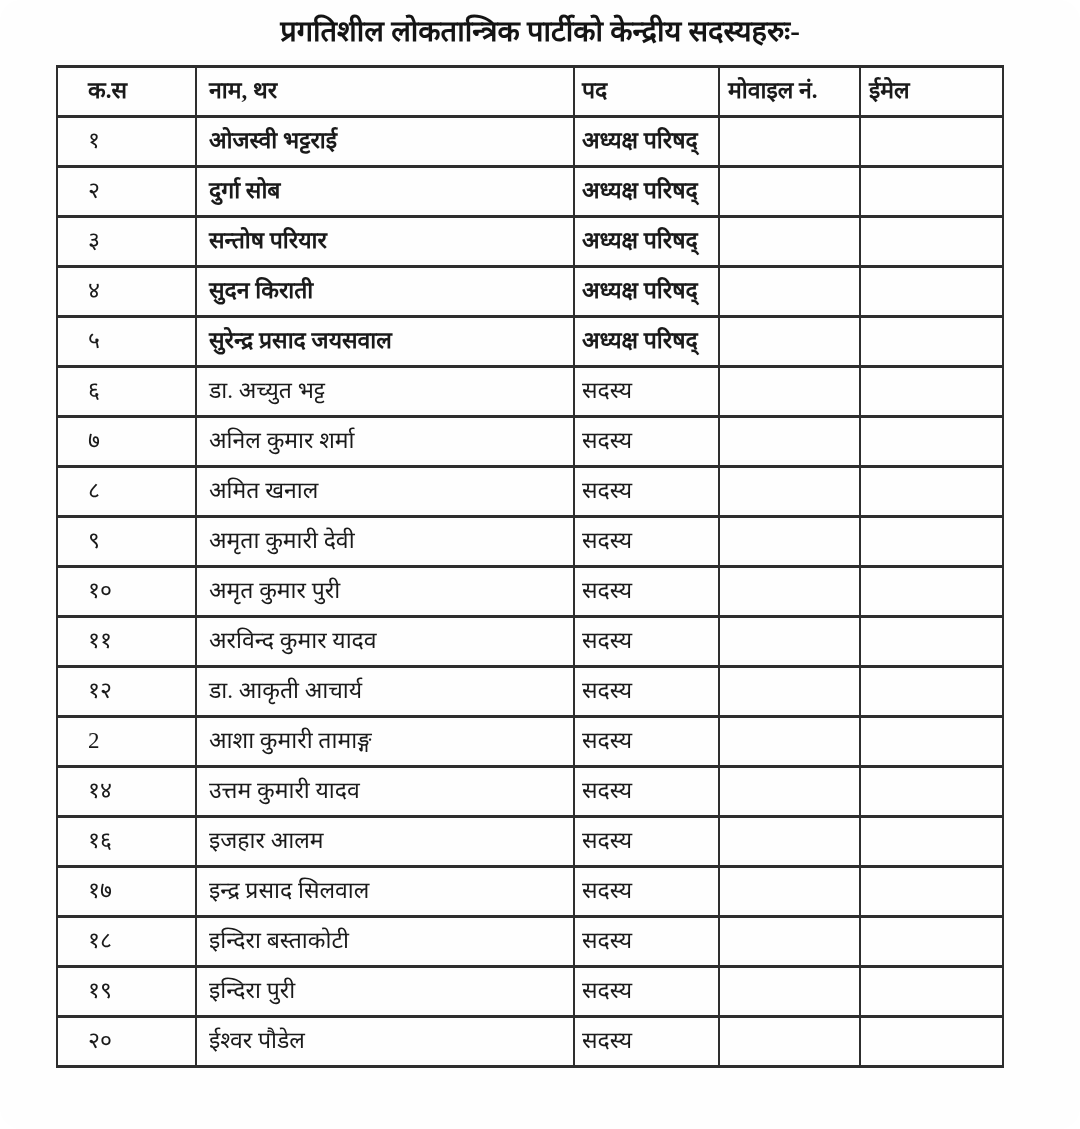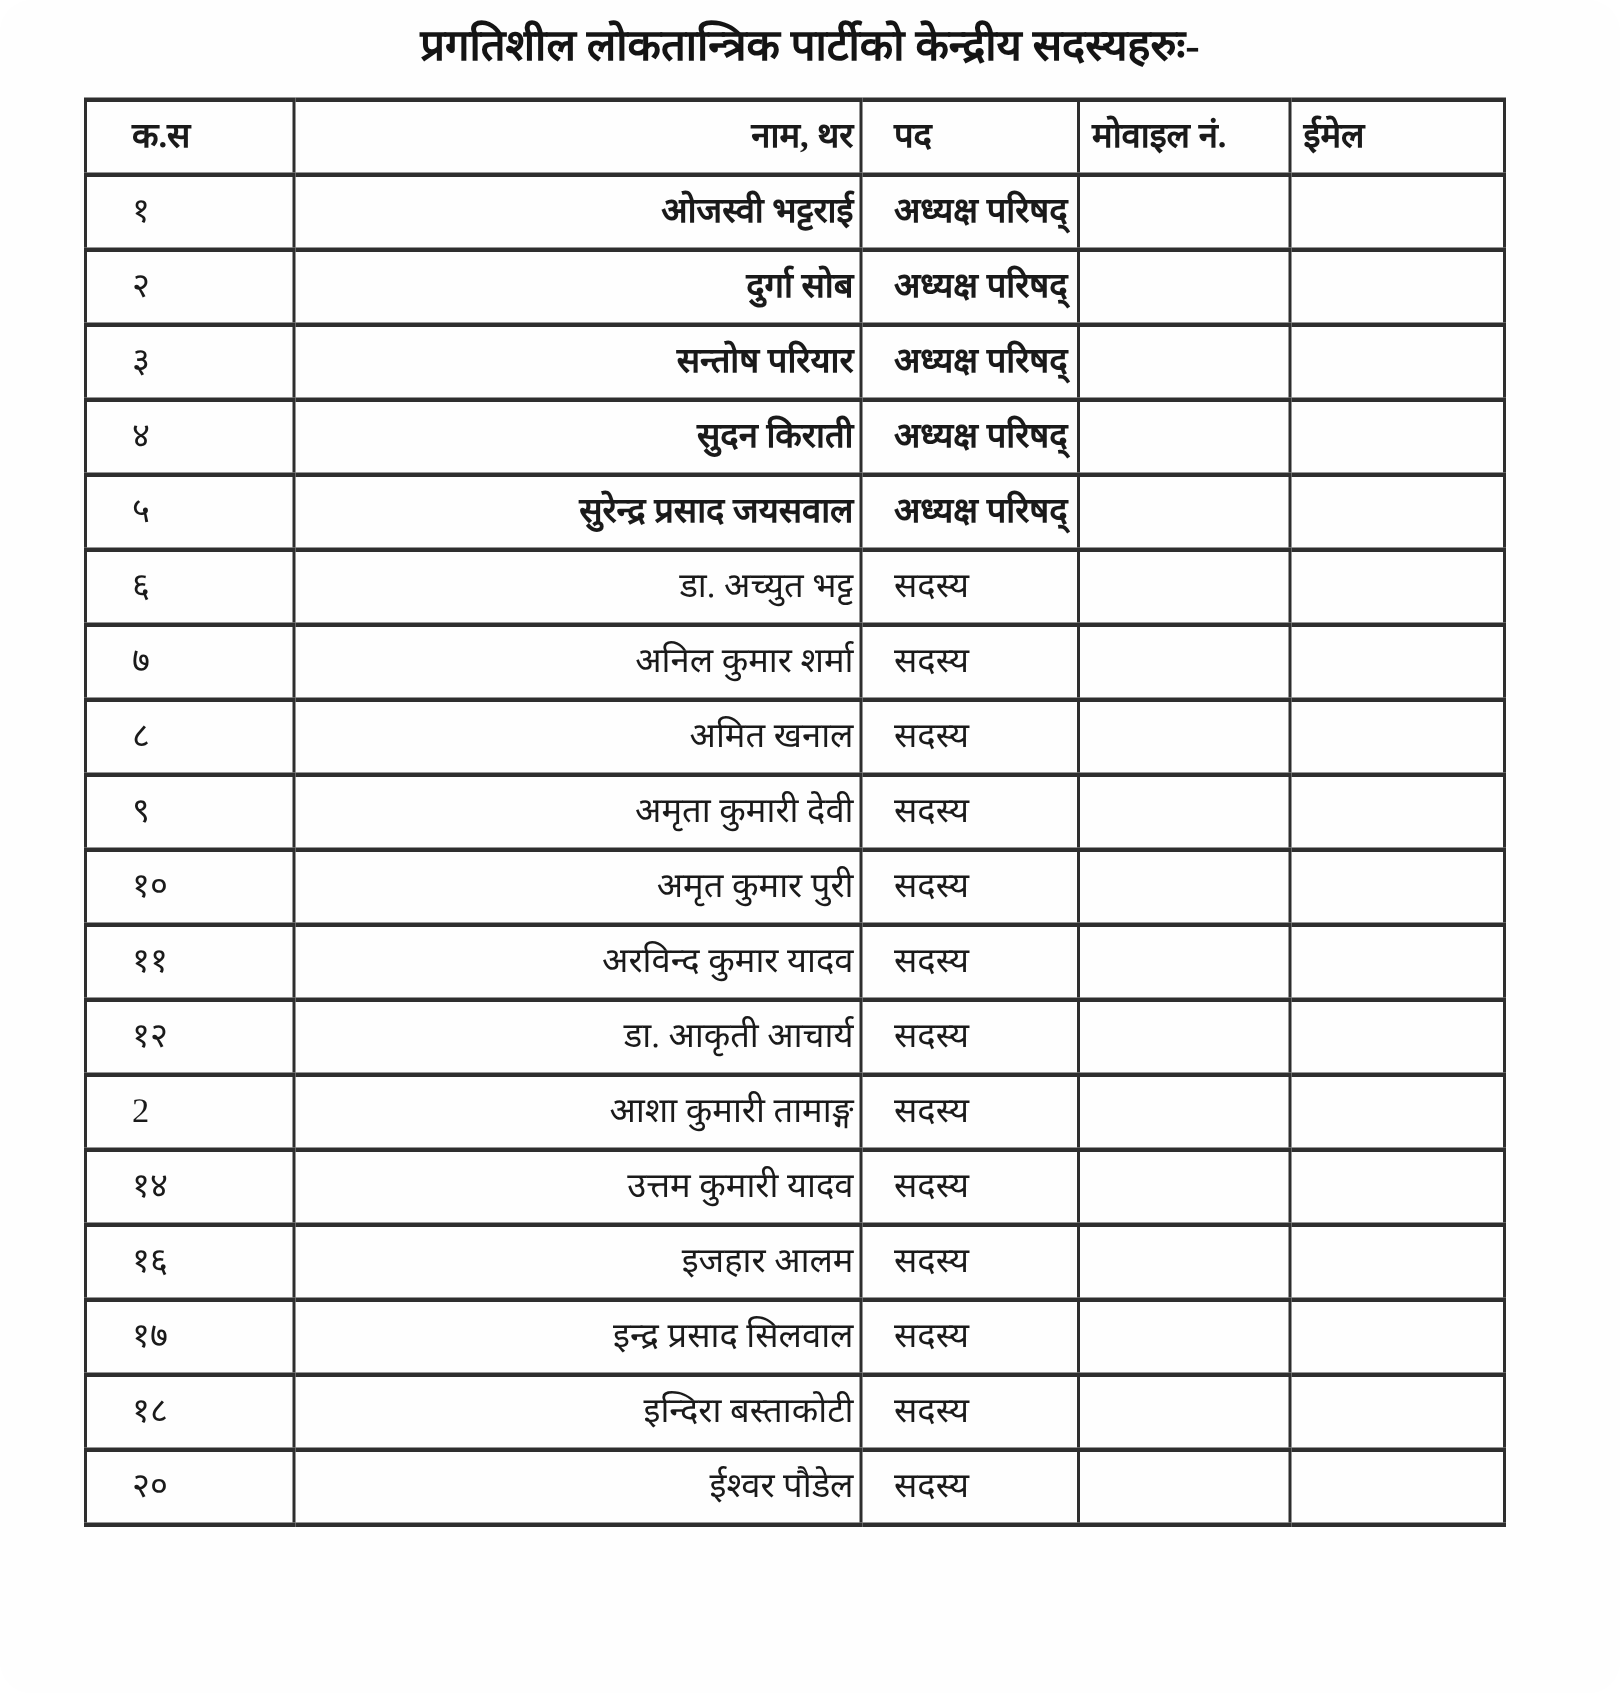--- a/index.html
+++ b/index.html
@@ -64,23 +64,23 @@
     font-weight: bold;
   }
   .col-sn      { width: 139px; }
   .col-name    { width: 378px; }
   .col-position{ width: 145px; }
   .col-mobile  { width: 141px; }
   .col-email   { width: 143px; }
   .members-table .cell-sn,
   .members-table .th-sn { padding-left: 30px; }
   .members-table .cell-name,
-  .members-table .th-name { padding-left: 12px; text-align: right; }
+  .members-table .th-name { padding-left: 12px; }
   .members-table .cell-position,
-  .members-table .th-position { padding-left: 21px; }
+  .members-table .th-position { padding-left: 7px; }
   .members-table .cell-mobile,
   .members-table .th-mobile { padding-left: 8px; }
   .members-table .cell-email,
   .members-table .th-email { padding-left: 8px; }
 </style>
 </head>
 <body>
 
 <div class="page">
 
@@ -217,20 +217,27 @@
           <td class="cell-email"></td>
         </tr>
         <tr>
           <td class="cell-sn">१८</td>
           <td class="cell-name">इन्दिरा बस्ताकोटी</td>
           <td class="cell-position">सदस्य</td>
           <td class="cell-mobile"></td>
           <td class="cell-email"></td>
         </tr>
         <tr>
+          <td class="cell-sn">१९</td>
+          <td class="cell-name">इन्दिरा पुरी</td>
+          <td class="cell-position">सदस्य</td>
+          <td class="cell-mobile"></td>
+          <td class="cell-email"></td>
+        </tr>
+        <tr>
           <td class="cell-sn">२०</td>
           <td class="cell-name">ईश्वर पौडेल</td>
           <td class="cell-position">सदस्य</td>
           <td class="cell-mobile"></td>
           <td class="cell-email"></td>
         </tr>
       </tbody>
   </table>
 
 </div>

